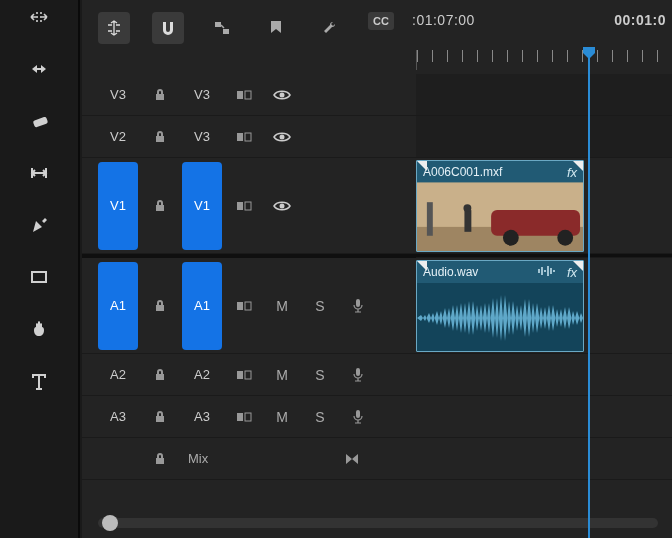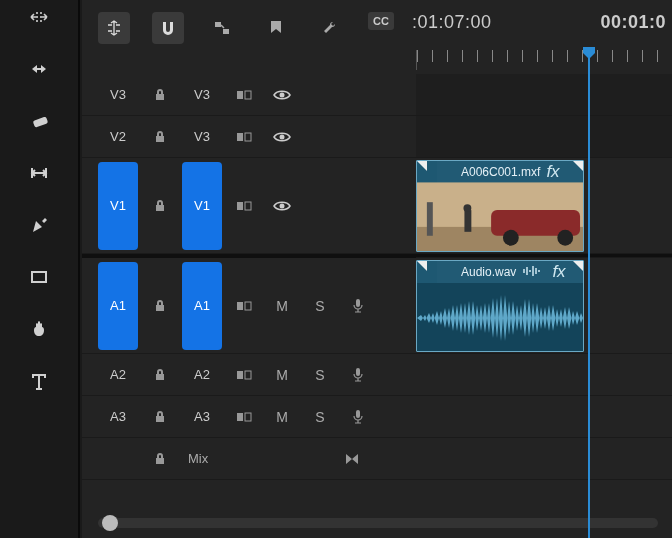--- a/index.html
+++ b/index.html
@@ -61,21 +61,21 @@
   .cc-badge {
     font-size: 11px;
     font-weight: 600;
     padding: 3px 5px;
     border-radius: 3px;
     background: #3a3a3a;
     color: #ccc;
   }
   .timecode {
     color: #ccc;
-    font-size: 18px;
+    font-size: 14px;
     letter-spacing: 0.5px;
     position: absolute;
   }
   .tc1 { left: 330px; }
   .tc2 { right: 6px; font-weight: bold; }
 
   
   .ruler {
     position: absolute;
     left: 334px; top: 50px;
@@ -162,28 +162,27 @@
     position: absolute;
     background: #1e5872;
     border: 1px solid #6aa8c4;
     border-radius: 1px;
     overflow: hidden;
   }
   .clip-header {
     height: 22px;
     background: #215a74;
     display: flex; align-items: center;
-    padding: 0 24px;
+    padding: 0 6px;
     gap: 6px;
     color: #e4f0f6;
     font-size: 12px;
     font-weight: 500;
-    margin-left: 20px;
-  }
-  .clip-header .fx { margin-left: auto; font-style: italic; font-size: 17px; color: #d0e8f0; text-align: right; }
+  }
+  .clip-header .fx { margin-left: auto; font-style: italic; font-size: 13px; color: #d0e8f0; text-align: right; }
   .clip-thumb {
     position: absolute; left: 0; top: 22px; right: 0; bottom: 0;
     display: flex; align-items: center; justify-content: center;
   }
   .waveform {
     position: absolute; left: 0; top: 22px; right: 0; bottom: 0;
   }
   .clip-corner {
     position: absolute; width: 10px; height: 10px;
   }

